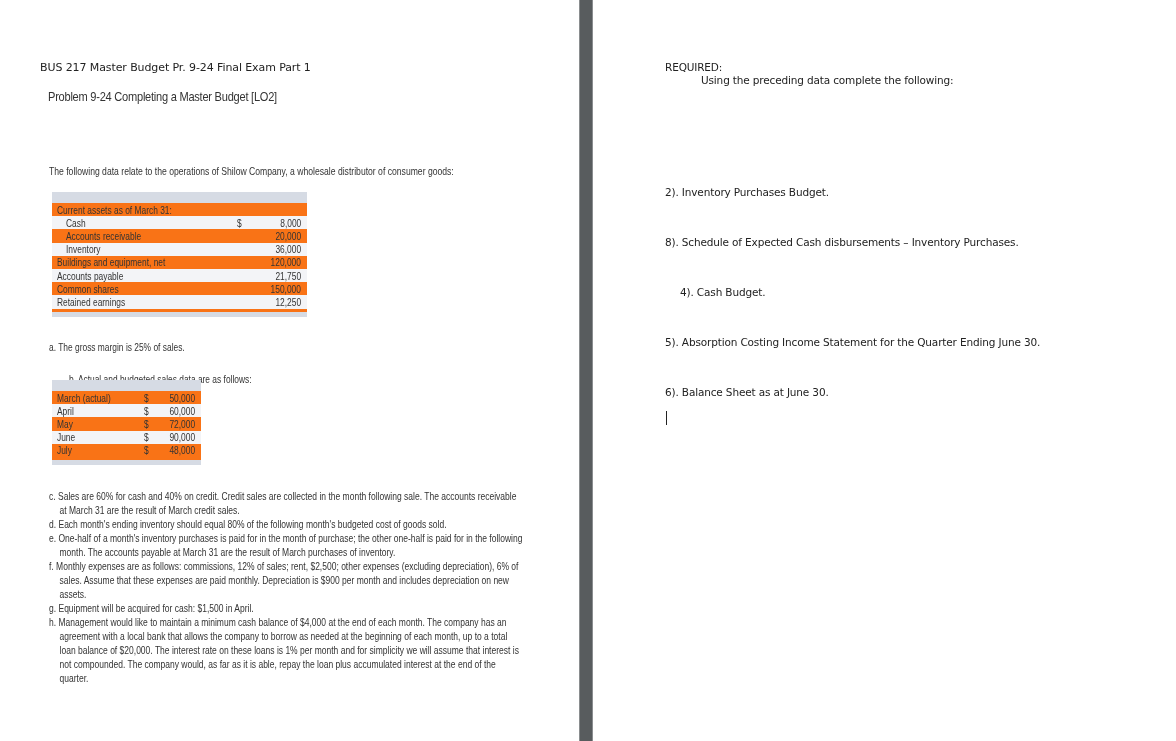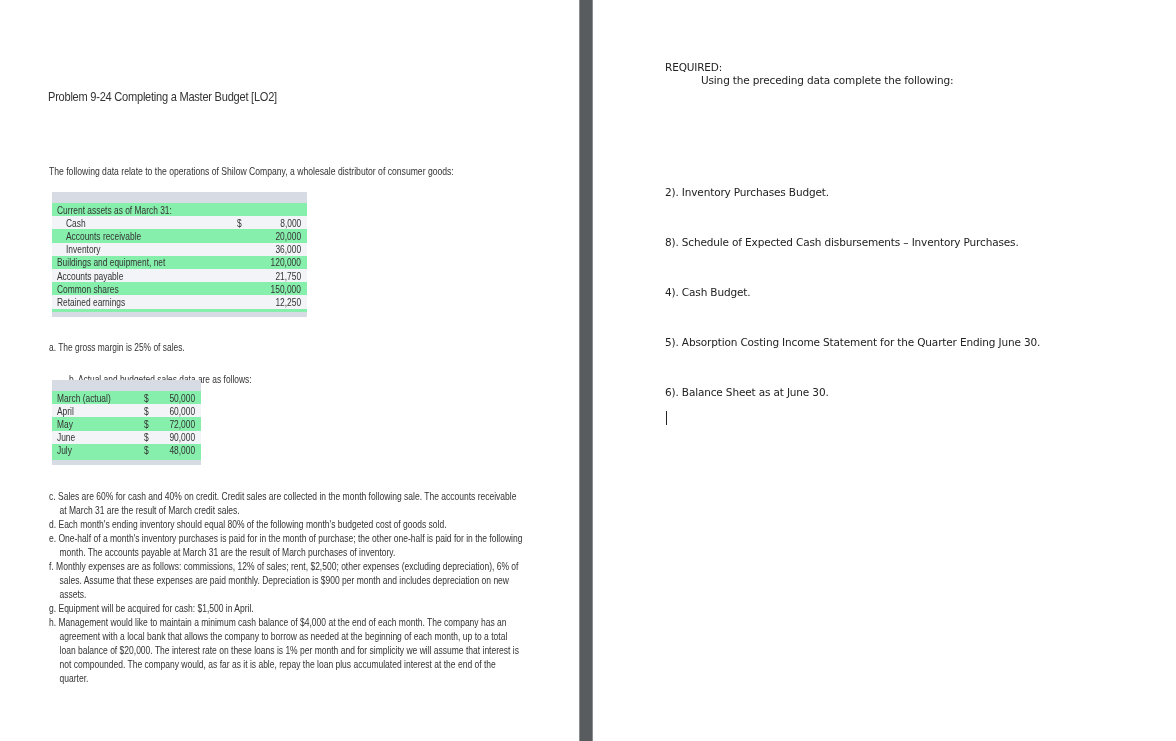--- a/index.html
+++ b/index.html
@@ -8,21 +8,21 @@
       background: #ffffff; font-family: "Liberation Sans", sans-serif; color: #1a1a1a;
     }
     .page-left { position: absolute; left: 0; top: 0; width: 579px; height: 741px; background: #fff; }
     .divider { position: absolute; left: 579px; top: 0; width: 14px; height: 741px; background: #585c5e; border-left: 1px solid #8a8d8f; border-right: 1px solid #8a8d8f; box-sizing: border-box; }
     .page-right { position: absolute; left: 593px; top: 0; width: 583px; height: 533px; background: #fff; }
 
     .doc-title { position: absolute; left: 40px; top: 61px; font-size: 11px; font-family: "DejaVu Sans", sans-serif; color: #222; letter-spacing: -0.1px; }
     .problem-title { position: absolute; left: 48px; top: 89px; font-size: 13.5px; color: #333; transform: scaleX(0.82); transform-origin: left; letter-spacing: -0.3px; white-space: nowrap; }
     .intro { position: absolute; left: 49px; top: 165px; font-size: 10.5px; color: #333; transform: scaleX(0.82); transform-origin: left; white-space: nowrap; }
 
-    .tbl { position: absolute; background: #86efac; }
+    .tbl { position: absolute; background: #f97316; }
     .tbl .hdr { height: 11px; background: #d6dbe4; }
     .tbl .ftr { height: 5px; background: #d6dbe4; margin-top: 3px; }
     .tbl .row { display: flex; height: 13.2px; align-items: center; font-size: 10.5px; color: #333; }
     .tbl .row:nth-child(even) { background: #f3f4f7; }
     .cond { transform: scaleX(0.8); transform-origin: left; white-space: nowrap; display: inline-block; }
     .condr { transform: scaleX(0.8); transform-origin: right; white-space: nowrap; display: inline-block; }
 
     #tbl1 { left: 52px; top: 192px; width: 255px; }
     #tbl1 .lbl { width: 180px; padding-left: 5px; }
     #tbl1 .lbl.indent { padding-left: 14px; width: 171px; }
@@ -38,20 +38,21 @@
     .note-block { position: absolute; left: 49px; width: 585px; font-size: 10.5px; color: #333; line-height: 14px; transform: scaleX(0.81); transform-origin: left top; }
     .note-block p { margin: 0; padding-left: 13px; text-indent: -13px; }
 
     .req { position: absolute; left: 72px; font-family: "DejaVu Sans", sans-serif; font-size: 10.5px; color: #222; white-space: nowrap; letter-spacing: -0.15px; }
     .cursor { position: absolute; left: 73px; top: 411px; width: 1px; height: 14px; background: #222; }
   </style>
 </head>
 <body>
 
 <div class="page-left">
+  <div class="doc-title">BUS 217 Master Budget Pr. 9-24 Final Exam Part 1</div>
   <div class="problem-title">Problem 9-24 Completing a Master Budget [LO2]</div>
   <div class="intro">The following data relate to the operations of Shilow Company, a wholesale distributor of consumer goods:</div>
 
   <div class="tbl" id="tbl1">
     <div class="hdr"></div>
     <div class="rows">
       <div class="row">
           <span class="lbl"><span class="cond">Current assets as of March 31:</span></span>
           <span class="cur"><span class="cond"></span></span>
           <span class="val"><span class="condr"></span></span>
@@ -140,17 +141,17 @@
   </div>
 </div>
 
 <div class="divider"></div>
 
 <div class="page-right">
   <div class="req" style="top:61px;">REQUIRED:</div>
   <div class="req" style="top:74px;margin-left:36px;">Using the preceding data complete the following:</div>
   <div class="req" style="top:186px;">2). Inventory Purchases Budget.</div>
   <div class="req" style="top:236px;">8). Schedule of Expected Cash disbursements – Inventory Purchases.</div>
-  <div class="req" style="top:286px;">4). Cash Budget.</div>
+  <div class="req" style="top:286px;margin-left:15px;">4). Cash Budget.</div>
   <div class="req" style="top:336px;">5). Absorption Costing Income Statement for the Quarter Ending June 30.</div>
   <div class="req" style="top:386px;">6). Balance Sheet as at June 30.</div>
   <div class="cursor"></div>
 </div>
 
 </body></html>

